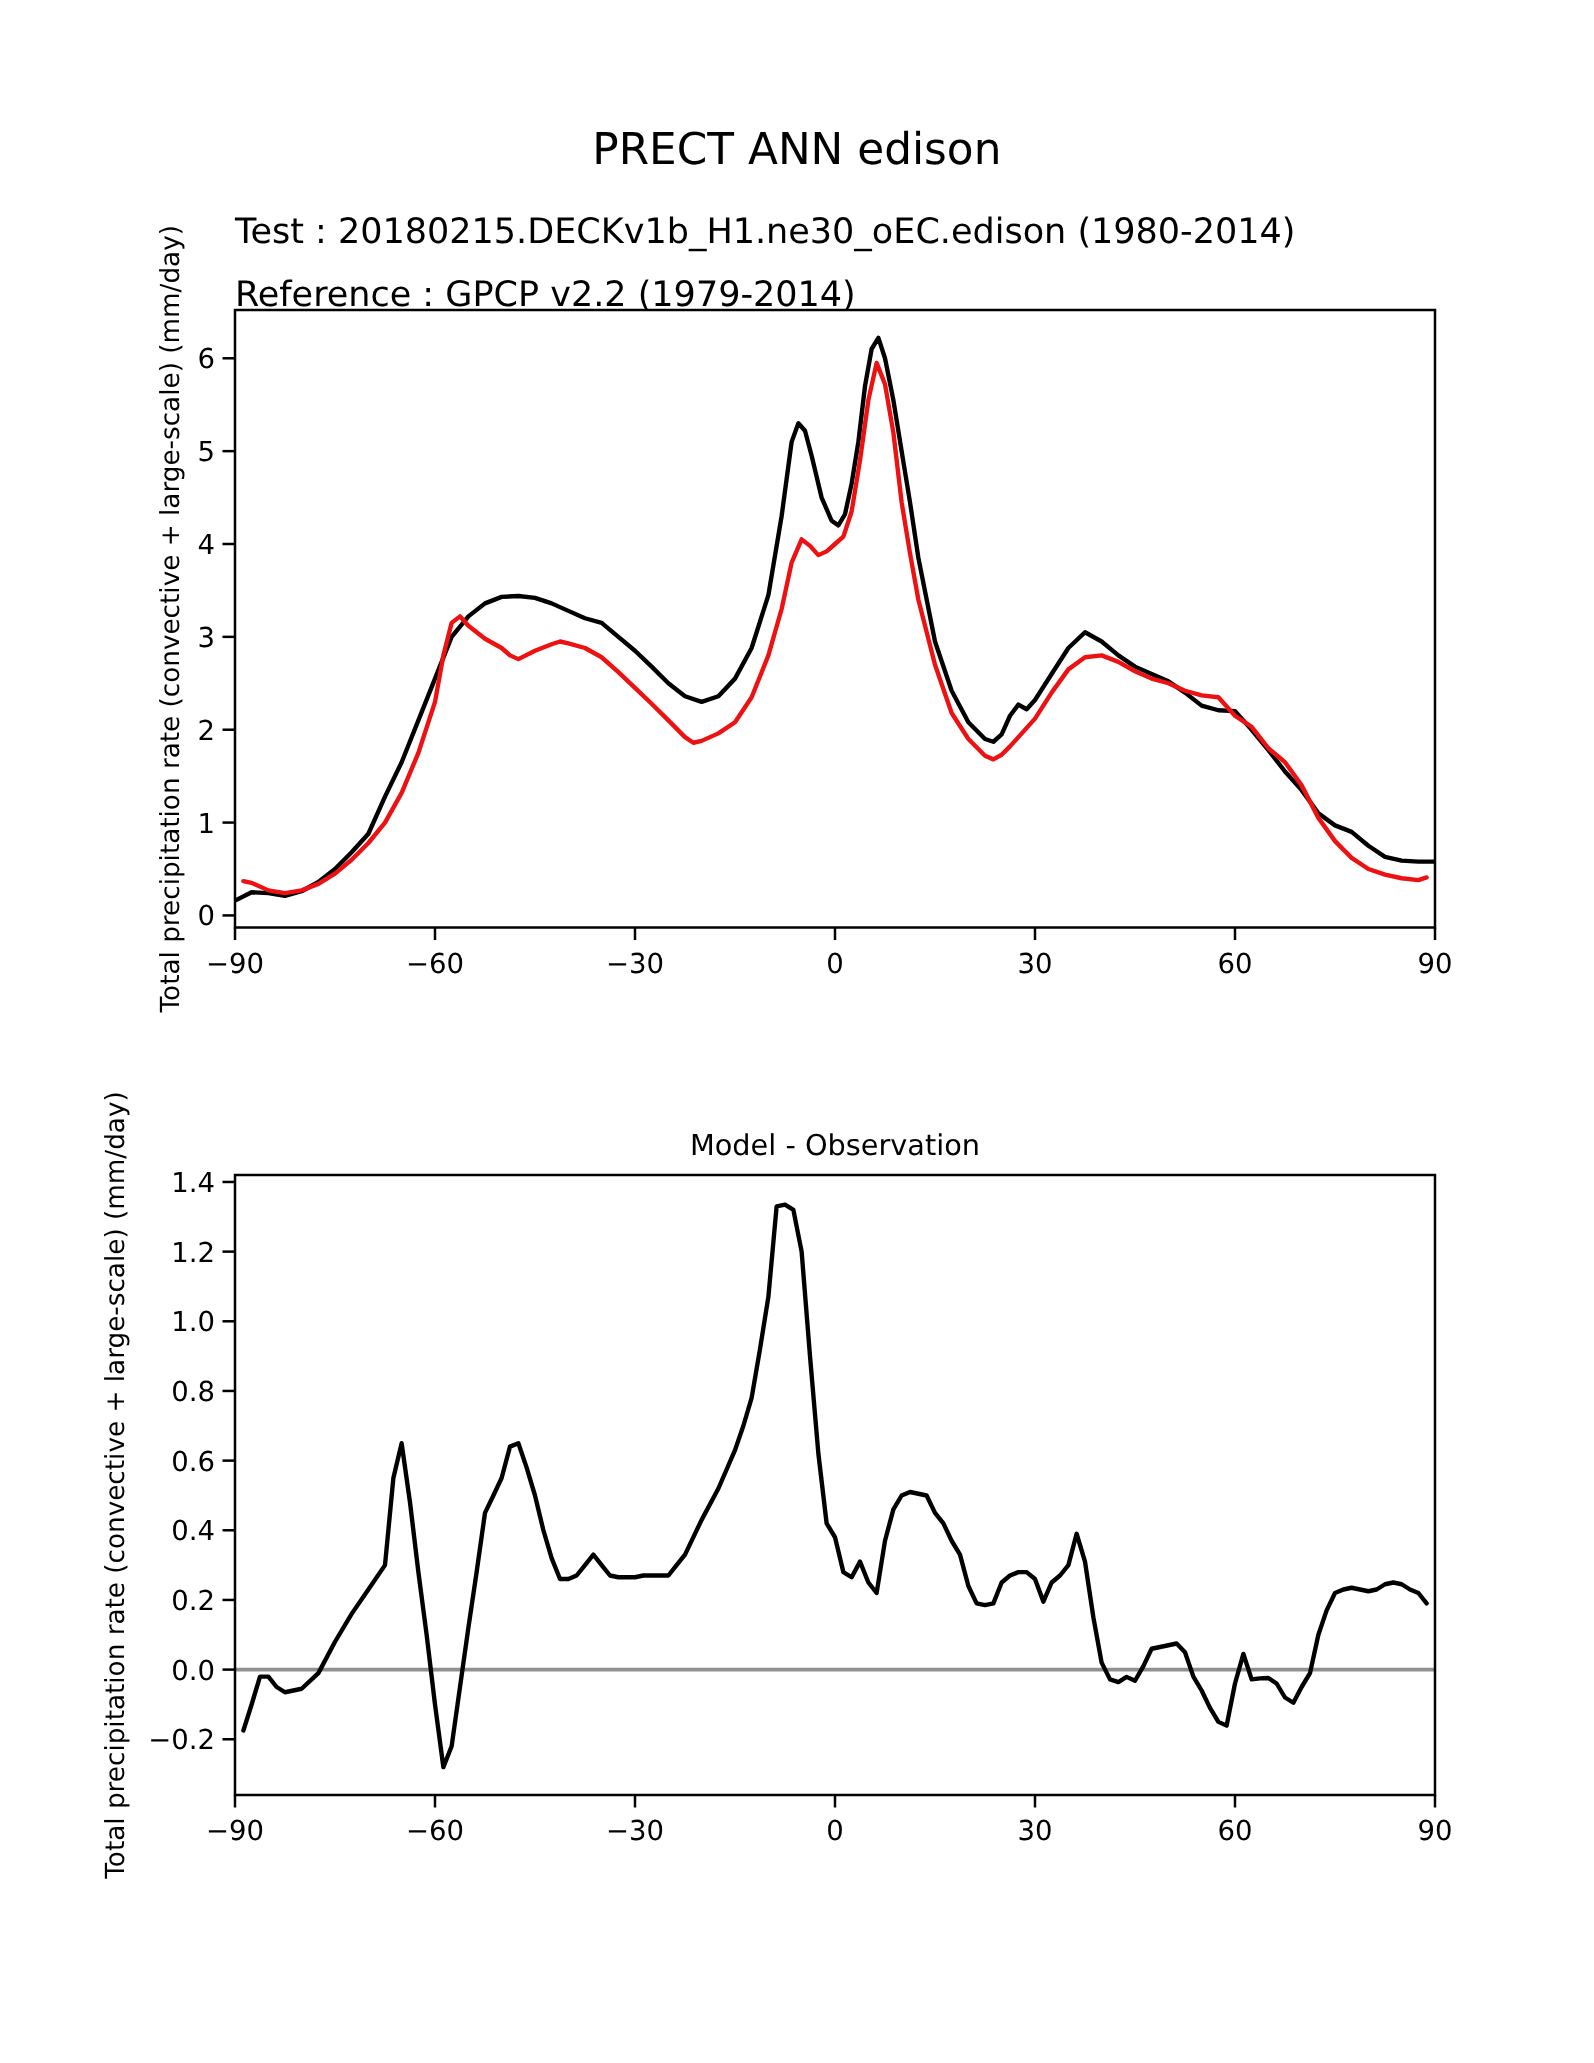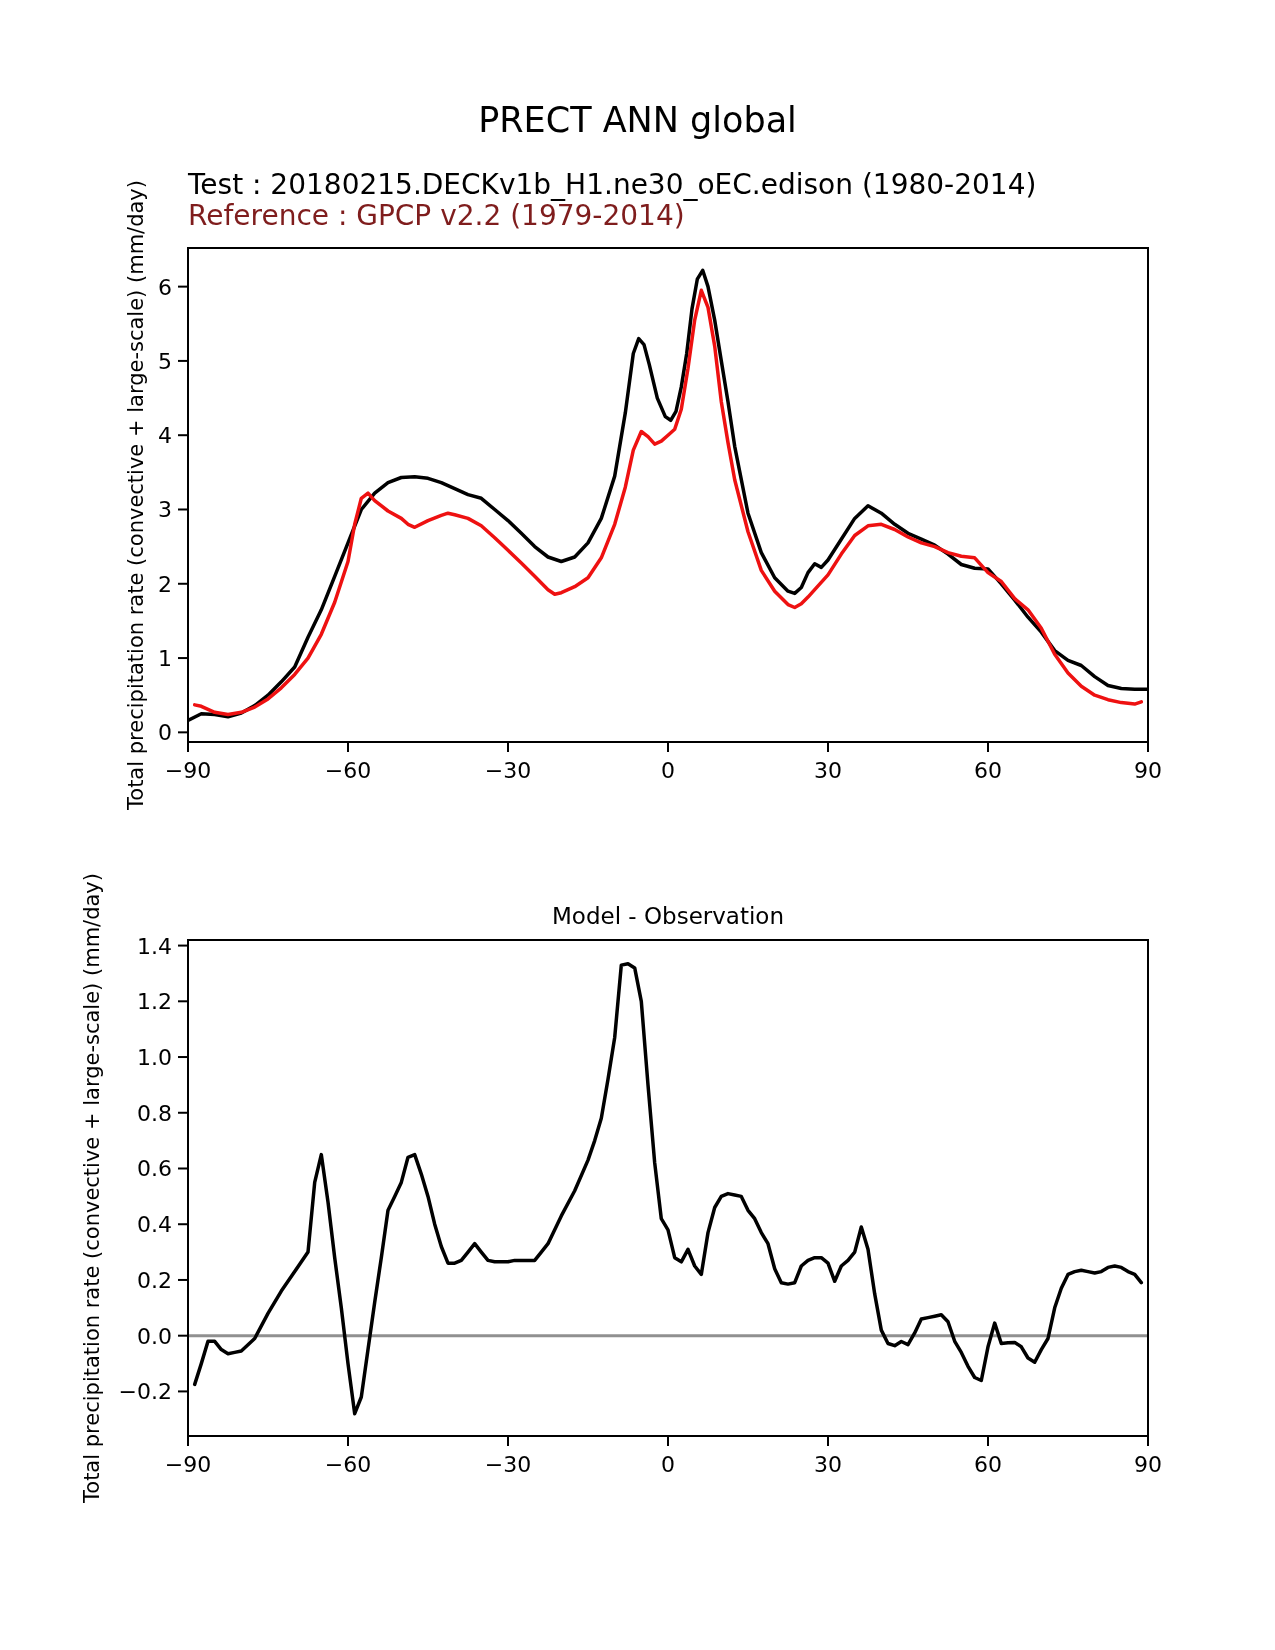--- a/index.html
+++ b/index.html
@@ -13,23 +13,23 @@
   svg{position:absolute;top:0;left:0;}
   svg text{font-family:"DejaVu Sans","Liberation Sans",sans-serif;fill:#000;}
   .tick-label{font-size:22px;}
   .ax-title{font-size:23px;}
   .y-label{font-size:21px;}
 </style>
 </head>
 <body>
 
 <div class="page">
-  <div class="fig-title">PRECT ANN global</div>
+  <div class="fig-title">PRECT ANN edison</div>
   <div class="hdr-line hdr-test" style="color: rgb(0, 0, 0);">Test : 20180215.DECKv1b_H1.ne30_oEC.edison (1980-2014)</div>
-  <div class="hdr-line hdr-ref" style="color: #7f1d1d;">Reference : GPCP v2.2 (1979-2014)</div>
+  <div class="hdr-line hdr-ref" style="color: #000000; margin-top: 20px;">Reference : GPCP v2.2 (1979-2014)</div>
   <svg id="charts" width="1275" height="1650" viewBox="0 0 1275 1650">
       <g>
         <clipPath id="clip0">
           <rect x="188" y="248" width="960" height="494"></rect>
         </clipPath>
         <g clip-path="url(#clip0)">
           <polyline points="188.0,720.5 201.3,713.8 214.7,714.5 228.0,716.7 241.3,713.0 254.7,705.6 268.0,695.2 281.3,681.8 294.7,667.0 308.0,637.3 321.3,609.8 334.7,576.3 348.0,542.9 361.3,509.5 374.7,493.1 388.0,482.7 401.3,477.5 414.7,476.8 428.0,478.3 441.3,482.7 454.7,488.7 468.0,494.6 481.3,498.3 494.7,509.5 508.0,520.6 521.3,533.3 534.7,546.6 548.0,557.0 561.3,561.5 574.7,557.0 588.0,542.9 601.3,518.4 614.7,476.1 625.3,412.9 633.3,353.5 638.7,338.6 644.0,344.6 649.3,364.6 657.3,398.1 665.3,416.6 670.7,420.3 676.0,411.4 681.3,386.9 686.7,353.5 692.0,308.9 697.3,279.2 702.7,270.3 708.0,286.6 714.7,320.1 721.3,360.9 728.0,401.8 734.7,446.3 748.0,513.2 761.3,552.6 774.7,577.8 788.0,591.2 794.7,593.4 801.3,587.5 808.0,572.6 814.7,563.7 821.3,567.4 828.0,560.0 841.3,539.2 854.7,518.4 868.0,505.8 881.3,513.2 894.7,524.3 908.0,533.3 921.3,539.2 934.7,545.1 948.0,554.1 961.3,564.5 974.7,568.2 988.0,568.9 1001.3,583.8 1014.7,600.1 1028.0,617.2 1041.3,632.1 1054.7,650.6 1068.0,660.3 1081.3,665.5 1094.7,676.6 1108.0,685.5 1121.3,688.5 1134.7,689.3 1148.0,689.3" fill="none" stroke="#000000" stroke-width="3.5" stroke-linejoin="round" stroke-linecap="round"></polyline>
           <polyline points="194.7,704.9 201.3,706.3 214.7,712.3 228.0,714.5 241.3,712.3 254.7,707.1 268.0,698.9 281.3,687.8 294.7,674.4 308.0,658.1 321.3,634.3 334.7,602.3 348.0,561.5 354.7,524.3 361.3,498.3 368.0,493.1 374.7,500.6 388.0,511.0 401.3,518.4 408.0,524.3 414.7,527.3 428.0,520.6 441.3,515.4 448.0,513.2 454.7,514.7 468.0,518.4 481.3,525.8 494.7,537.7 508.0,550.3 521.3,563.0 534.7,576.3 548.0,589.7 554.7,594.2 561.3,592.7 574.7,586.7 588.0,577.8 601.3,557.8 614.7,524.3 625.3,487.2 633.3,450.1 641.3,431.5 648.0,436.7 654.7,444.1 661.3,441.1 668.0,435.2 674.7,429.3 681.3,409.2 688.0,368.3 694.7,320.1 701.3,290.3 708.0,307.4 714.7,346.1 721.3,401.8 728.0,442.6 734.7,479.8 748.0,531.8 761.3,570.4 774.7,591.2 788.0,604.6 794.7,607.5 801.3,603.8 808.0,597.1 814.7,589.7 828.0,574.9 841.3,554.1 854.7,535.5 868.0,525.8 881.3,524.3 894.7,529.5 908.0,537.0 921.3,542.9 934.7,546.6 948.0,552.6 961.3,556.3 974.7,557.8 988.0,572.6 1001.3,581.5 1014.7,598.6 1028.0,609.8 1041.3,628.3 1054.7,654.3 1068.0,672.9 1081.3,686.3 1094.7,695.2 1108.0,699.7 1121.3,702.6 1134.7,704.1 1141.3,701.9" fill="none" stroke="#ee1111" stroke-width="3.5" stroke-linejoin="round" stroke-linecap="round"></polyline>
         </g>
         <rect x="188" y="248" width="960" height="494" fill="none" stroke="#000" stroke-width="2"></rect>

